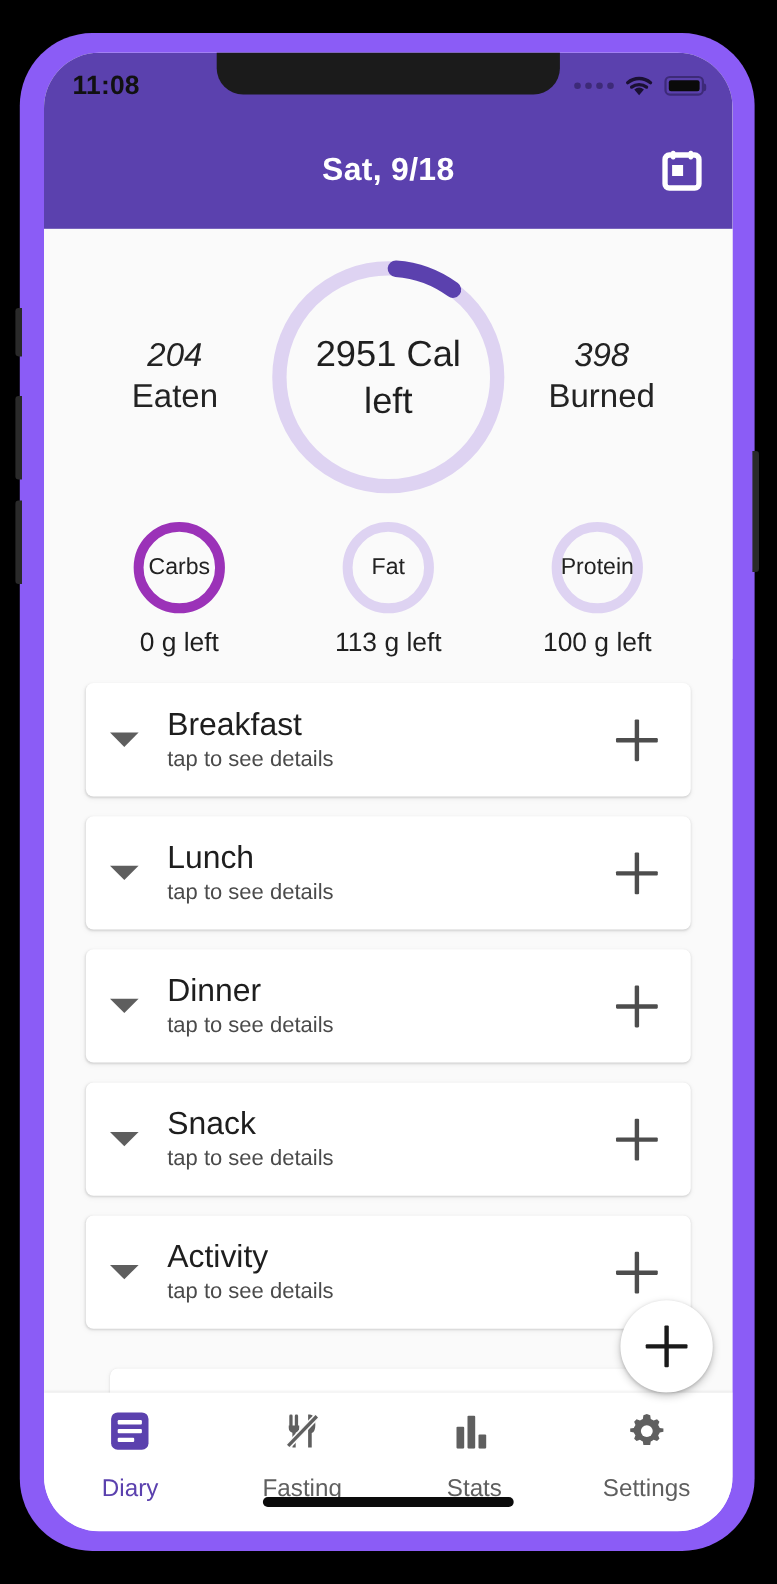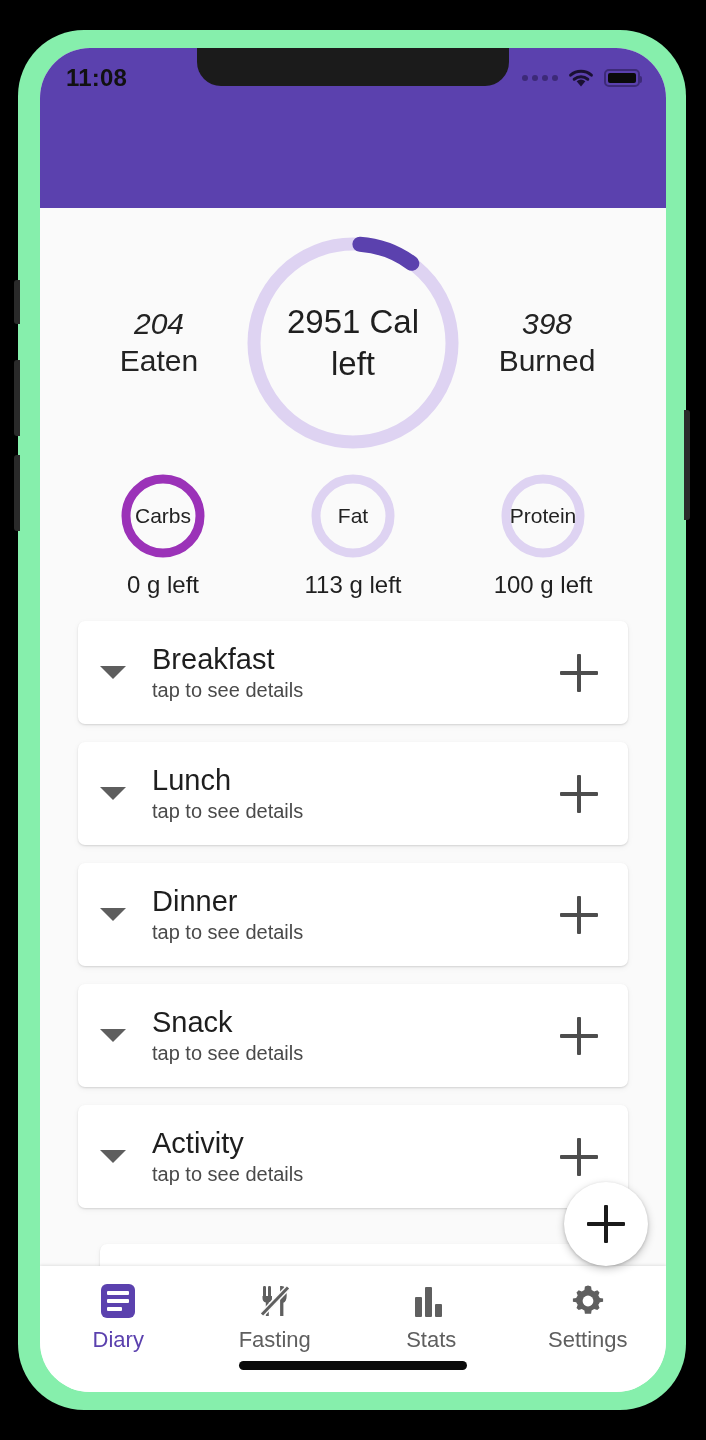--- a/index.html
+++ b/index.html
@@ -7,21 +7,21 @@
     width:706px; height:1440px;
     background:#000;
     font-family:"Liberation Sans", sans-serif;
     overflow:hidden;
   }
 
   
   #phone-frame{
     position:absolute; left:18px; top:30px;
     width:668px; height:1380px;
-    background:#86efac;
+    background:#8b5cf6;
     border-radius:66px;
     box-shadow:0 0 0 1px #000;
   }
   .side-btn{ position:absolute; background:#2a2a2a; }
   #btn-silent { left:-4px; top:250px;  width:6px; height:44px;  border-radius:3px 0 0 3px; }
   #btn-vol-up { left:-4px; top:330px;  width:6px; height:76px;  border-radius:3px 0 0 3px; }
   #btn-vol-dn { left:-4px; top:425px;  width:6px; height:76px;  border-radius:3px 0 0 3px; }
   #btn-power  { right:-4px; top:380px; width:6px; height:110px; border-radius:0 3px 3px 0; }
 
   
@@ -203,21 +203,21 @@
     position:absolute; left:0; right:0; bottom:0;
     height:126px;
     background:#fff;
     box-shadow:0 -1px 3px rgba(0,0,0,.10);
     display:flex; align-items:flex-start;
     padding-top:16px;
     z-index:15;
   }
   .nav-item{
     flex:1 1 0; display:flex; flex-direction:column;
-    align-items:center; gap:7px; cursor:pointer;
+    align-items:center; gap:20px; cursor:pointer;
   }
   .nav-ico{ height:38px; display:flex; align-items:center; justify-content:center; }
   .nav-lbl{ font-size:22px; color:#5f5f5f; }
   .nav-item.active .nav-lbl{ color:#5B41AE; }
 
   #diary-icon{
     width:34px; height:34px; background:#5B41AE; border-radius:6px;
     display:flex; flex-direction:column; justify-content:center;
     align-items:center; gap:4px; padding:0 6px;
   }
@@ -260,20 +260,31 @@
               <path d="M3.6 7.2 a16 16 0 0 1 20.8 0" stroke="#1a1033" stroke-width="3" fill="none" stroke-linecap="round"></path>
               <path d="M7.2 11.2 a11 11 0 0 1 13.6 0" stroke="#1a1033" stroke-width="3" fill="none" stroke-linecap="round"></path>
             </svg>
           </span>
           <span id="battery-icon">
               <i></i>
             </span>
         </div>
       </div>
 
+      <div id="titlebar">
+        <div id="appbar-title">Sat, 9/18</div>
+        <div id="calendar-btn">
+          <svg width="36" height="38" viewBox="0 0 36 38">
+            <rect x="8" y="1" width="4" height="8" rx="1.6" fill="#fff"></rect>
+            <rect x="24" y="1" width="4" height="8" rx="1.6" fill="#fff"></rect>
+            <rect x="2.5" y="5" width="31" height="30" rx="4" fill="none" stroke="#fff" stroke-width="5"></rect>
+            <rect x="9" y="14" width="10" height="10" fill="#fff"></rect>
+          </svg>
+        </div>
+      </div>
     </div>
 
     <div id="summary">
 
       <div id="cal-row">
         <div class="cal-side">
           <div class="num">204</div>
           <div class="lbl">Eaten</div>
         </div>
 

